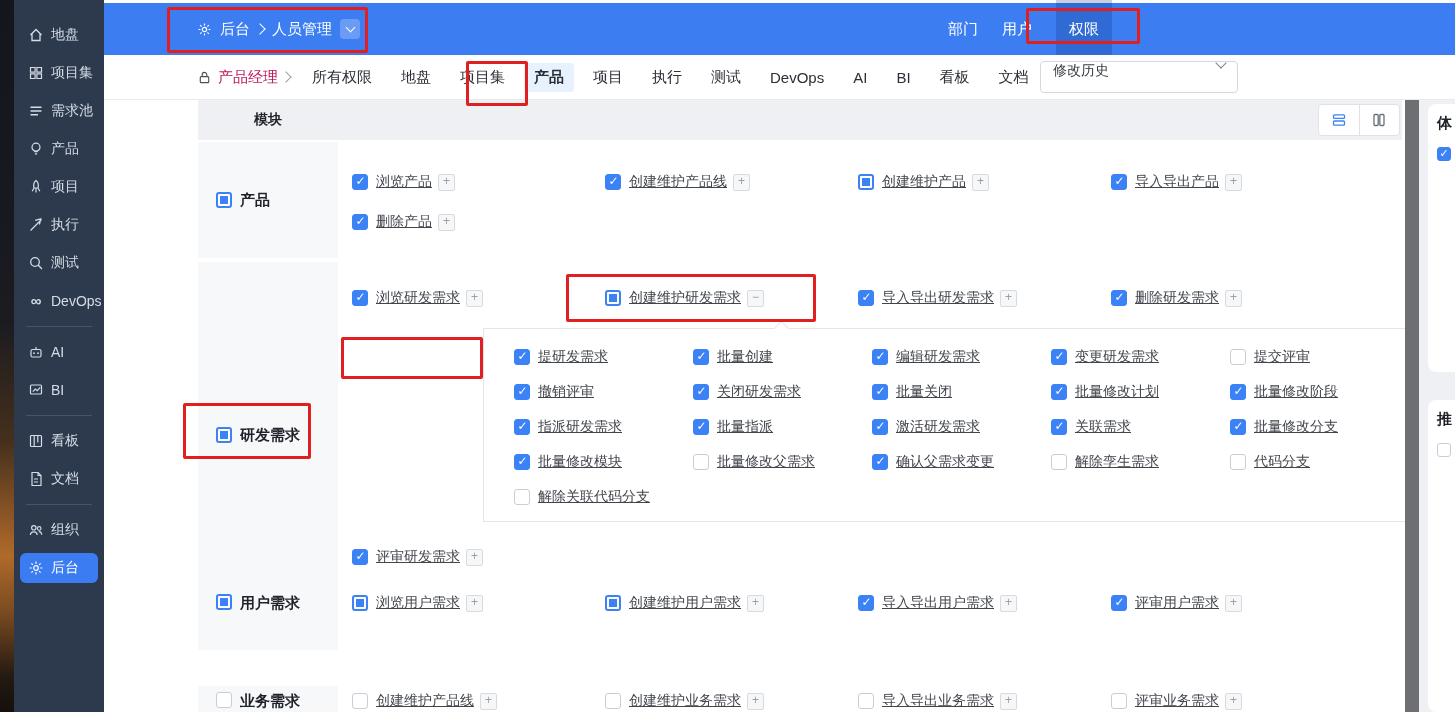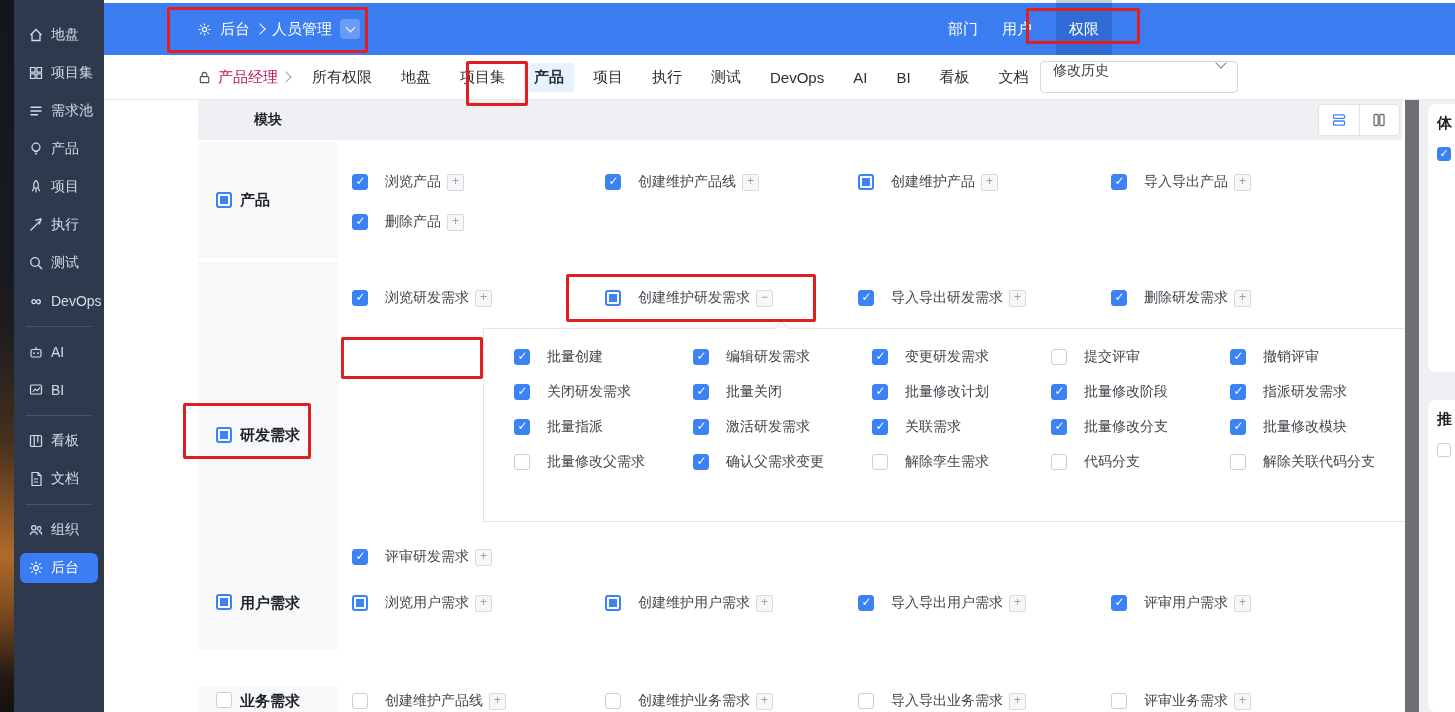--- a/index.html
+++ b/index.html
@@ -49,21 +49,21 @@
   .rpanel{position:absolute;left:9px;width:27px;background:#fff;border-radius:8px 0 0 8px;padding:10px 0 0 9px;box-sizing:border-box;}
   .rp-title{font-weight:bold;font-size:15px;color:#1f2329;}
   
   .trow{display:flex;left:198px;width:1204px;}
   .mcell{width:140px;background:#f7f8fa;display:flex;gap:8px;padding-left:18px;box-sizing:border-box;flex:none;}
   .mcell b{font-size:15px;color:#1f2329;white-space:nowrap;}
   .parea{flex:1;position:relative;background:#fff;}
   .permline{display:flex;flex-wrap:wrap;}
   .perm{width:253px;height:40px;display:flex;align-items:center;flex:none;}
   .perm.h28{height:28px;}
-  .plabel{margin-left:17px;white-space:nowrap;}
+  .plabel{margin-left:8px;white-space:nowrap;text-decoration:underline;}
   .xp{width:15px;height:15px;border:1px solid #d8dadf;background:#f6f7f8;color:#9b9fa6;font-size:12px;line-height:13px;text-align:center;border-radius:2px;margin-left:6px;flex:none;cursor:pointer;}
   
   .cb{width:16px;height:16px;border:1px solid #c9ced6;border-radius:3px;background:#fff;position:relative;flex:none;box-sizing:border-box;cursor:pointer;}
   .cb[data-state="checked"]{background:#3b82f6;border-color:#3b82f6;}
   .cb[data-state="checked"]::after{content:"\2713";position:absolute;left:2.5px;top:-1px;color:#fff;font-size:12px;font-weight:bold;}
   .cb[data-state="indeterminate"]{border:2px solid #3b82f6;}
   .cb[data-state="indeterminate"]::after{content:"";position:absolute;inset:2px;background:#3b82f6;}
   .cb.small{width:14px;height:14px;}
   .cb.small[data-state="checked"]::after{left:1.5px;top:-1.5px;font-size:11px;}
   
@@ -344,20 +344,24 @@
             <span class="cb" data-state="checked"></span>
             <span class="plabel">删除研发需求</span>
             <span class="xp">+</span>
           </span>
       </div>
       <div class="panel">
         <div class="caret"></div>
         <div class="subgrid">
           <span class="sub">
               <span class="cb" data-state="checked"></span>
+              <span class="plabel">提研发需求</span>
+            </span>
+          <span class="sub">
+              <span class="cb" data-state="checked"></span>
               <span class="plabel">批量创建</span>
             </span>
           <span class="sub">
               <span class="cb" data-state="checked"></span>
               <span class="plabel">编辑研发需求</span>
             </span>
           <span class="sub">
               <span class="cb" data-state="checked"></span>
               <span class="plabel">变更研发需求</span>
             </span>

